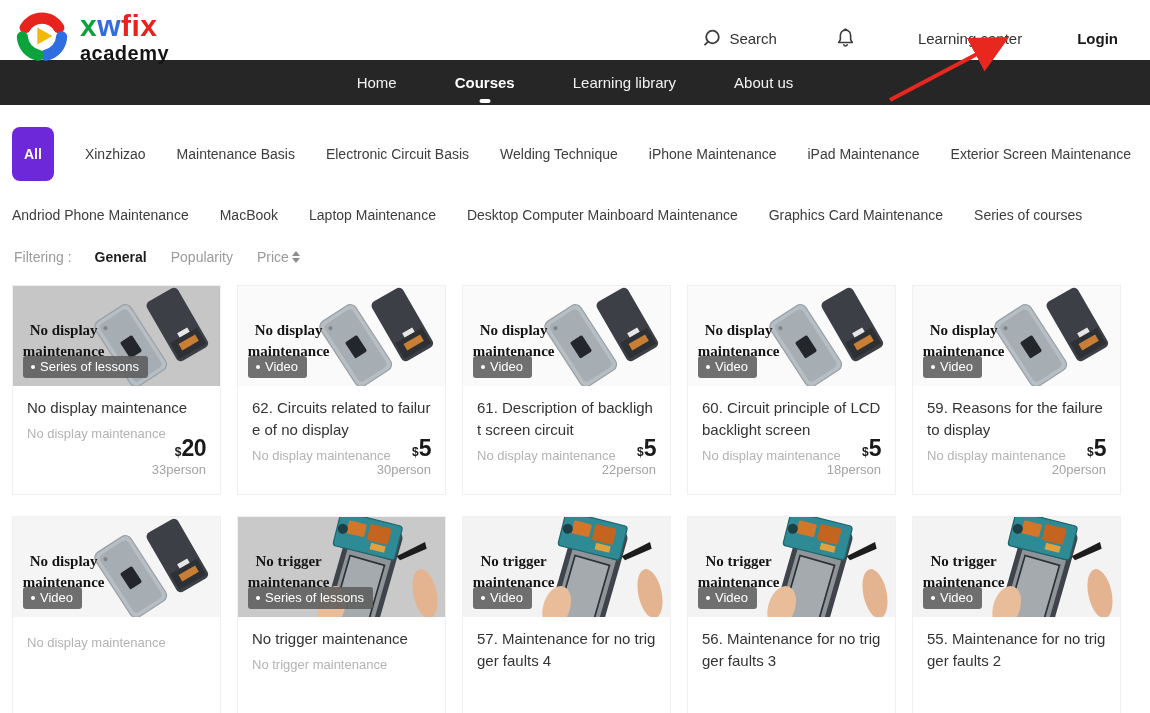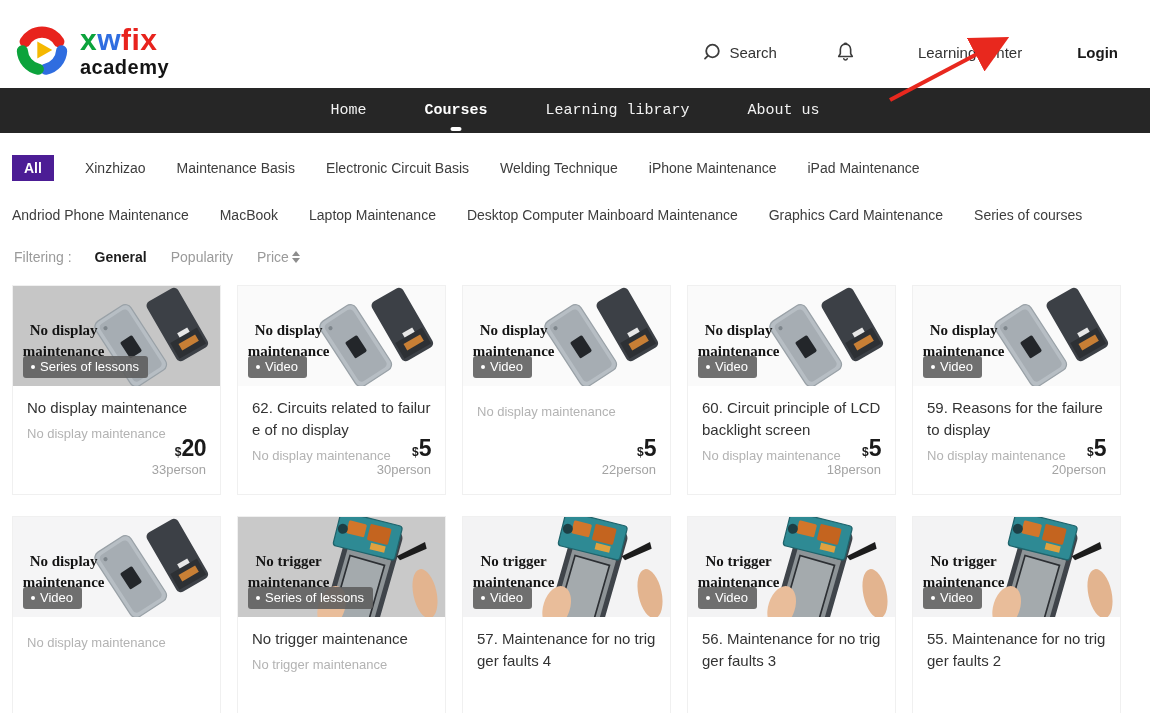--- a/index.html
+++ b/index.html
@@ -1,47 +1,47 @@
 <!DOCTYPE html>
 <html><head>
 <meta charset="utf-8">
 <style>
   * { margin:0; padding:0; box-sizing:border-box; }
   html,body { width:1150px; height:713px; overflow:hidden; background:#fff;
     font-family:"Liberation Sans", sans-serif; color:#333; position:relative; }
 
   
-  .header { height:88px; display:flex; align-items:center; padding:16px 32px 0 14px; background:#fff; position:relative; }
+  .header { height:60px; display:flex; align-items:center; padding:16px 32px 0 14px; background:#fff; position:relative; }
   .logo { display:flex; align-items:center; gap:10px; cursor:pointer; }
   .logo-text .brand { font-size:30px; font-weight:bold; line-height:1; letter-spacing:0.5px; }
   .logo-text .brand .c-x { color:#0ca33c; }
   .logo-text .brand .c-w { color:#2f6de0; }
   .logo-text .brand .c-fix { color:#e8231d; }
   .logo-text .sub { font-size:20px; font-weight:bold; color:#141414; letter-spacing:0.5px; margin-top:1px; }
   .header-right { margin-left:auto; display:flex; align-items:center; }
   .search-box { display:flex; align-items:center; gap:7px; cursor:pointer; }
   .search-box span { font-size:15px; color:#333; }
   .bell-wrap { margin-left:58px; cursor:pointer; display:flex; }
   .learning-center { margin-left:62px; font-size:15px; color:#333; cursor:pointer; }
   .login { margin-left:55px; font-size:15px; font-weight:bold; color:#1a1a1a; cursor:pointer; }
 
   
   .annotation-arrow { position:absolute; left:878px; top:28px; width:145px; height:84px; z-index:20; pointer-events:none; }
 
   
-  .navbar { height:45px; background:#262626; display:flex; justify-content:center; align-items:center; gap:58px;font-family:Liberation Mono, monospace; }
+  .navbar { height:45px; background:#262626; display:flex; justify-content:center; align-items:center; gap:58px; }
   .nav-item { color:#f2f2f2; font-size:15px; cursor:pointer; position:relative; height:45px; display:flex; align-items:center; }
   .nav-item.active { font-weight:bold; color:#fff; }
   .nav-indicator { position:absolute; left:50%; transform:translateX(-50%); bottom:2px; width:11px; height:4px; border-radius:2px; background:#fff; }
 
   
   .categories { padding:22px 12px 0; }
   .cat-row { display:flex; align-items:center; column-gap:31px; margin-bottom:21px; }
   .cat-item { font-size:14px; color:#3d3d3d; cursor:pointer; padding:5px 0; white-space:nowrap; }
-  .cat-item.active { background:#4c1d95; color:#fff; font-weight:bold; padding:5px 12px; border-radius:0; }
+  .cat-item.active { background:#6d28d9; color:#fff; font-weight:bold; padding:19px 12px; border-radius:8px; }
 
   
   .filtering { display:flex; align-items:center; padding-left:14px; margin-top:17px; }
   .filter-label { color:#9a9a9a; font-size:14px; margin-right:23px; }
   .filter-opt { font-size:14px; color:#9a9a9a; margin-right:24px; cursor:pointer; display:flex; align-items:center; }
   .filter-opt.active { color:#1c1c1c; font-weight:bold; }
   .sort-arrows { display:inline-flex; flex-direction:column; margin-left:3px; line-height:0; }
   .sort-arrows i { width:0; height:0; border-left:4px solid transparent; border-right:4px solid transparent; }
   .sort-arrows .up { border-bottom:5px solid #8d8d8d; margin-bottom:2px; }
   .sort-arrows .down { border-top:5px solid #8d8d8d; }
@@ -137,20 +137,21 @@
 
 <div class="categories" id="categories">
     <div class="cat-row">
       <div class="cat-item active"><span>All</span></div>
       <div class="cat-item"><span>Xinzhizao</span></div>
       <div class="cat-item"><span>Maintenance Basis</span></div>
       <div class="cat-item"><span>Electronic Circuit Basis</span></div>
       <div class="cat-item"><span>Welding Technique</span></div>
       <div class="cat-item"><span>iPhone Maintenance</span></div>
       <div class="cat-item"><span>iPad Maintenance</span></div>
+      <div class="cat-item"><span>Exterior Screen Maintenance</span></div>
     </div>
     <div class="cat-row">
       <div class="cat-item"><span>Andriod Phone Maintenance</span></div>
       <div class="cat-item"><span>MacBook</span></div>
       <div class="cat-item"><span>Laptop Maintenance</span></div>
       <div class="cat-item"><span>Desktop Computer Mainboard Maintenance</span></div>
       <div class="cat-item"><span>Graphics Card Maintenance</span></div>
       <div class="cat-item"><span>Series of courses</span></div>
     </div>
   </div>
@@ -271,20 +272,21 @@
       <div class="thumb-text">
         <div>No display</div>
         <div>maintenance</div>
       </div>
       <div class="badge">
         <span class="badge-dot"></span>
         <span>Video</span>
       </div>
     </div>
     <div class="card-body">
+      <div class="card-title">61. Description of backlight screen circuit</div>
       <div class="card-sub">No display maintenance</div>
       <div class="price-row">
         <span class="price">
           <span class="currency">$</span><span class="amount">5</span>
         </span>
         <span class="students">22person</span>
       </div>
     </div>
   </div>
     <div class="card">

